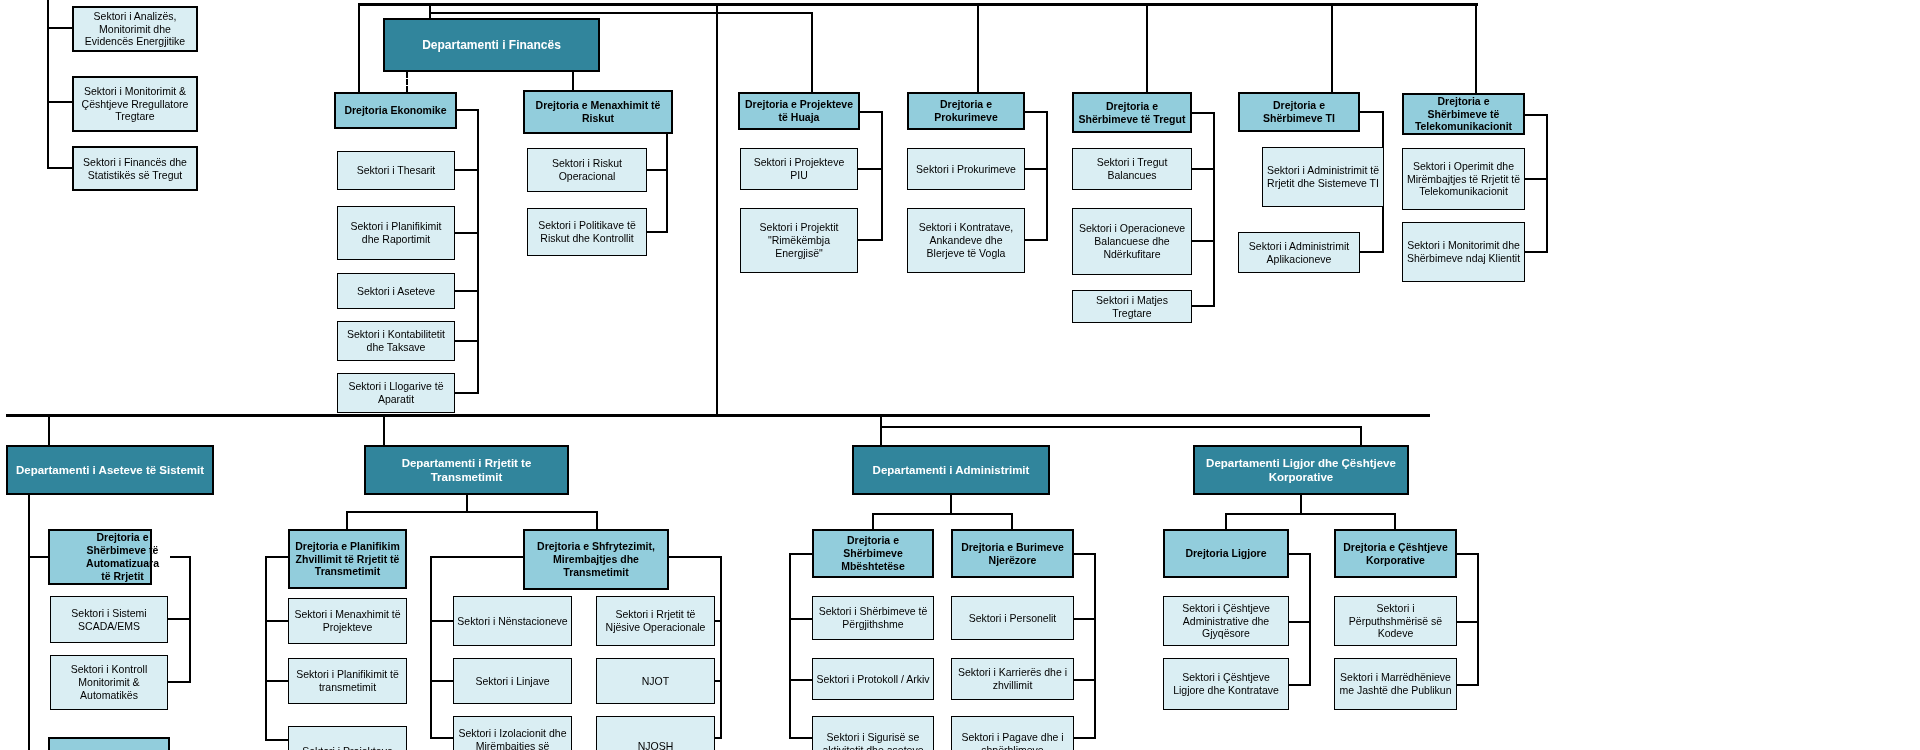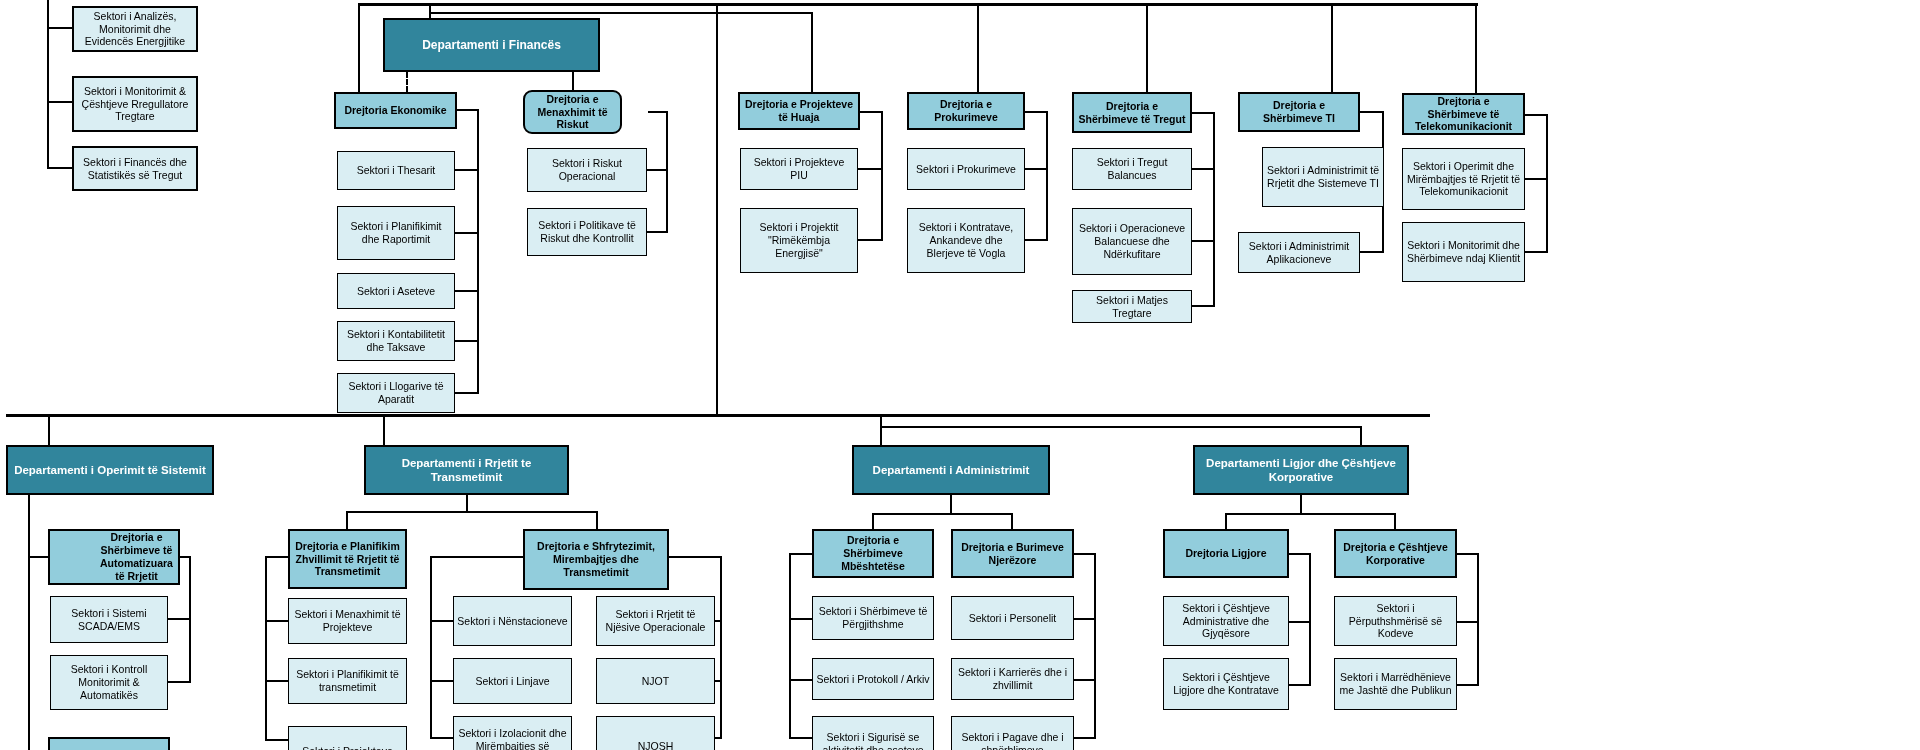--- a/index.html
+++ b/index.html
@@ -155,21 +155,21 @@
 
   <div class="box dept" style="left:383px;top:18px;width:217px;height:54px;font-size:12px;">Departamenti i Financës</div>
 
   <div class="box dir" style="left:334px;top:92px;width:123px;height:37px;">Drejtoria Ekonomike</div>
   <div class="box sec" style="left:337px;top:151px;width:118px;height:39px;">Sektori i Thesarit</div>
   <div class="box sec" style="left:337px;top:206px;width:118px;height:54px;">Sektori i Planifikimit dhe Raportimit</div>
   <div class="box sec" style="left:337px;top:273px;width:118px;height:36px;">Sektori i Aseteve</div>
   <div class="box sec" style="left:337px;top:321px;width:118px;height:40px;">Sektori i Kontabilitetit dhe Taksave</div>
   <div class="box sec" style="left:337px;top:373px;width:118px;height:40px;">Sektori i Llogarive të Aparatit</div>
 
-  <div class="box dir" style="left:523px;top:90px;width:99px;height:44px;border-radius:9px;">Drejtoria e Menaxhimit të Riskut</div>
+  <div class="box dir" style="left:523px;top:90px;width:150px;height:44px;">Drejtoria e Menaxhimit të Riskut</div>
   <div class="box sec" style="left:527px;top:148px;width:120px;height:44px;text-align:center;">Sektori i Riskut Operacional</div>
   <div class="box sec" style="left:527px;top:208px;width:120px;height:48px;">Sektori i Politikave të Riskut dhe Kontrollit</div>
 
   <div class="box dir" style="left:738px;top:92px;width:122px;height:38px;">Drejtoria e Projekteve të Huaja</div>
   <div class="box sec" style="left:740px;top:148px;width:118px;height:42px;">Sektori i Projekteve PIU</div>
   <div class="box sec" style="left:740px;top:208px;width:118px;height:65px;">Sektori i Projektit "Rimëkëmbja Energjisë"</div>
 
   <div class="box dir" style="left:907px;top:92px;width:118px;height:38px;">Drejtoria e Prokurimeve</div>
   <div class="box sec" style="left:907px;top:148px;width:118px;height:42px;">Sektori i Prokurimeve</div>
   <div class="box sec" style="left:907px;top:208px;width:118px;height:65px;">Sektori i Kontratave, Ankandeve dhe Blerjeve të Vogla</div>
@@ -180,26 +180,26 @@
   <div class="box sec" style="left:1072px;top:290px;width:120px;height:33px;">Sektori i  Matjes Tregtare</div>
 
   <div class="box dir" style="left:1238px;top:92px;width:122px;height:40px;">Drejtoria e Shërbimeve TI</div>
   <div class="box sec" style="left:1238px;top:147px;width:122px;height:60px;margin-left:24px;">Sektori i Administrimit të Rrjetit dhe Sistemeve TI</div>
   <div class="box sec" style="left:1238px;top:232px;width:122px;height:41px;">Sektori i Administrimit Aplikacioneve</div>
 
   <div class="box dir" style="left:1402px;top:93px;width:123px;height:42px;">Drejtoria e Shërbimeve të Telekomunikacionit</div>
   <div class="box sec" style="left:1402px;top:148px;width:123px;height:62px;">Sektori i  Operimit dhe Mirëmbajtjes të Rrjetit të Telekomunikacionit</div>
   <div class="box sec" style="left:1402px;top:222px;width:123px;height:60px;">Sektori i Monitorimit dhe Shërbimeve ndaj Klientit</div>
 
-  <div class="box dept" style="left:6px;top:445px;width:208px;height:50px;">Departamenti i Operimit të Sistemit</div>
+  <div class="box dept" style="left:6px;top:445px;width:208px;height:50px;">Departamenti i Aseteve të Sistemit</div>
   <div class="box dept" style="left:852px;top:445px;width:198px;height:50px;">Departamenti i Administrimit</div>
   <div class="box dept" style="left:364px;top:445px;width:205px;height:50px;">Departamenti i Rrjetit te Transmetimit</div>
   <div class="box dept" style="left:1193px;top:445px;width:216px;height:50px;">Departamenti Ligjor dhe Çështjeve Korporative</div>
 
-  <div class="box dir" style="left:48px;top:529px;width:132px;height:56px;padding-left:48px;">Drejtoria e Shërbimeve të Automatizuara të Rrjetit</div>
+  <div class="box dir" style="left:48px;top:529px;width:104px;height:56px;padding-left:48px;">Drejtoria e Shërbimeve të Automatizuara të Rrjetit</div>
   <div class="box sec" style="left:50px;top:596px;width:118px;height:47px;">Sektori i Sistemi SCADA/EMS</div>
   <div class="box sec" style="left:50px;top:655px;width:118px;height:55px;">Sektori i Kontroll Monitorimit &amp; Automatikës</div>
   <div class="box dir" style="left:48px;top:737px;width:122px;height:50px;">Drejtoria e Drejtimit</div>
 
   <div class="box dir" style="left:288px;top:529px;width:119px;height:60px;">Drejtoria e Planifikim Zhvillimit të Rrjetit të Transmetimit</div>
   <div class="box sec" style="left:288px;top:598px;width:119px;height:46px;">Sektori i Menaxhimit të Projekteve</div>
   <div class="box sec" style="left:288px;top:658px;width:119px;height:46px;">Sektori i Planifikimit të transmetimit</div>
   <div class="box sec" style="left:288px;top:726px;width:119px;height:50px;">Sektori i Projekteve</div>
 
   <div class="box dir" style="left:523px;top:529px;width:146px;height:61px;">Drejtoria e Shfrytezimit, Mirembajtjes dhe Transmetimit</div>

